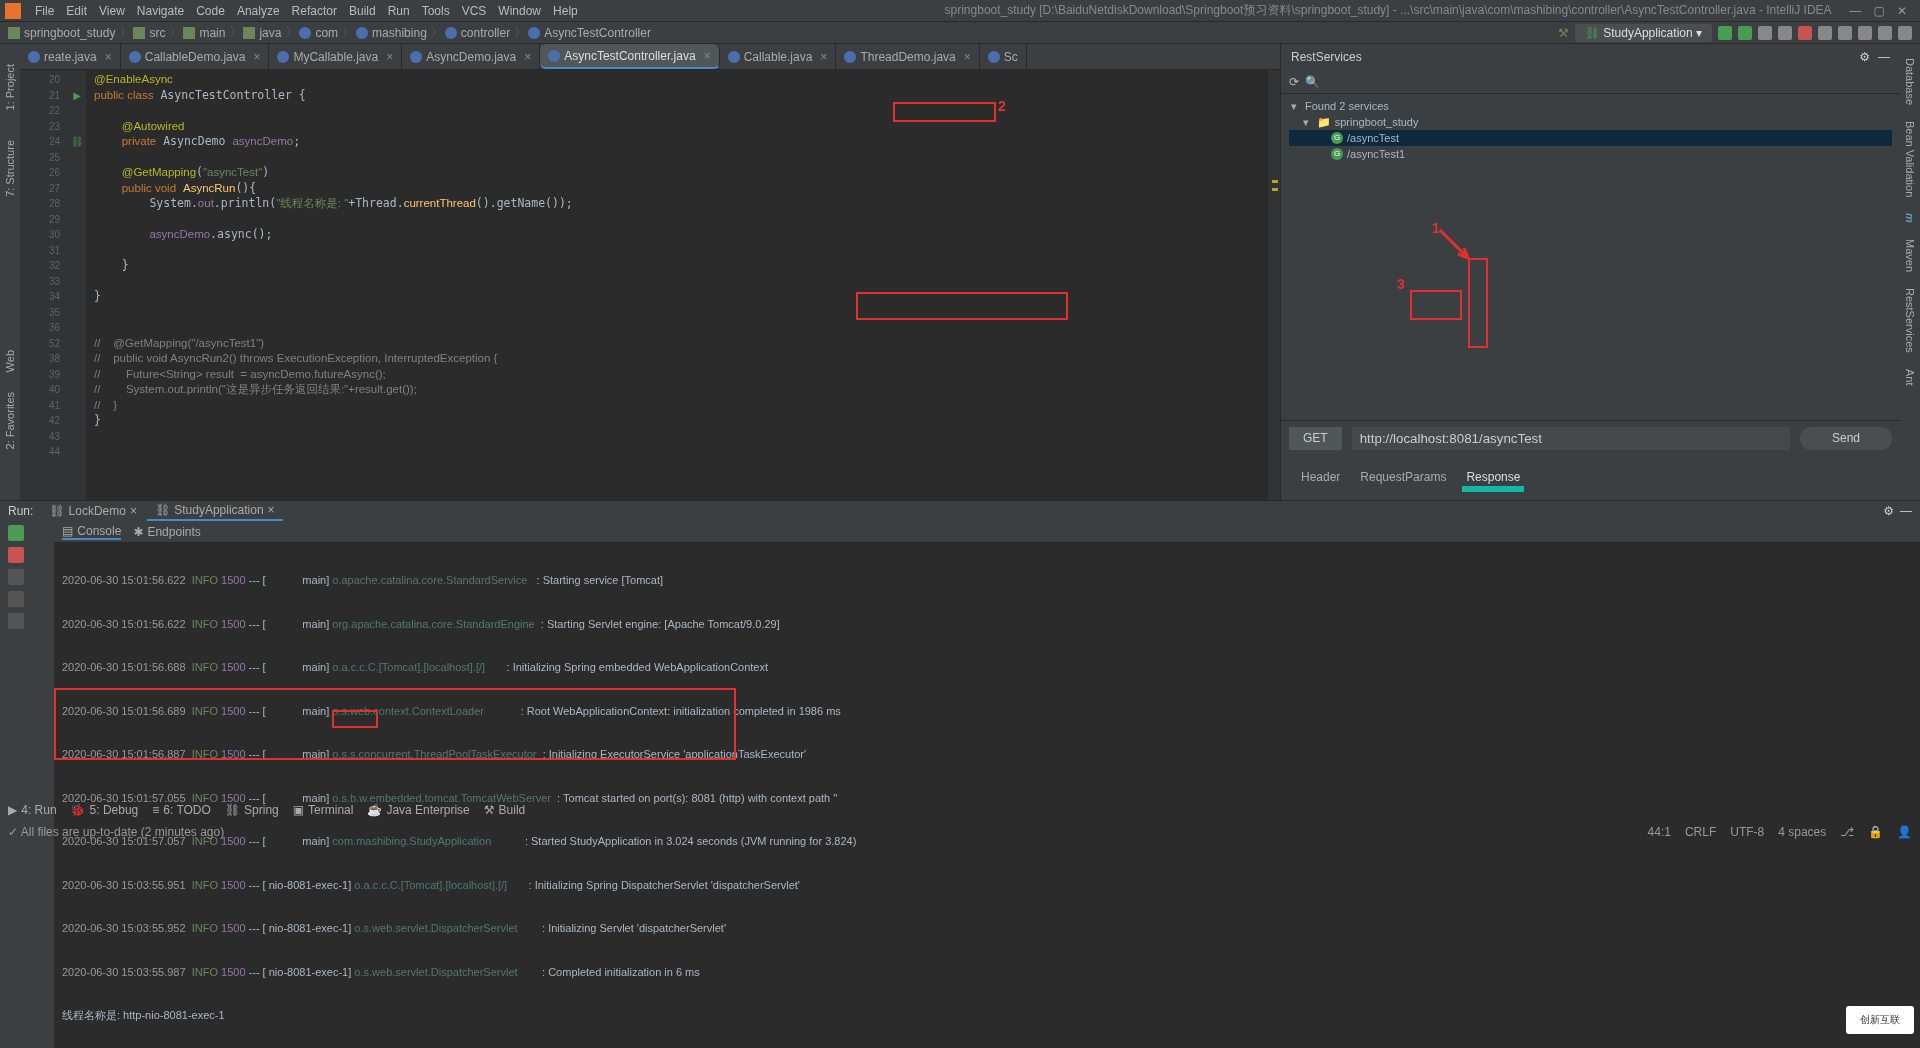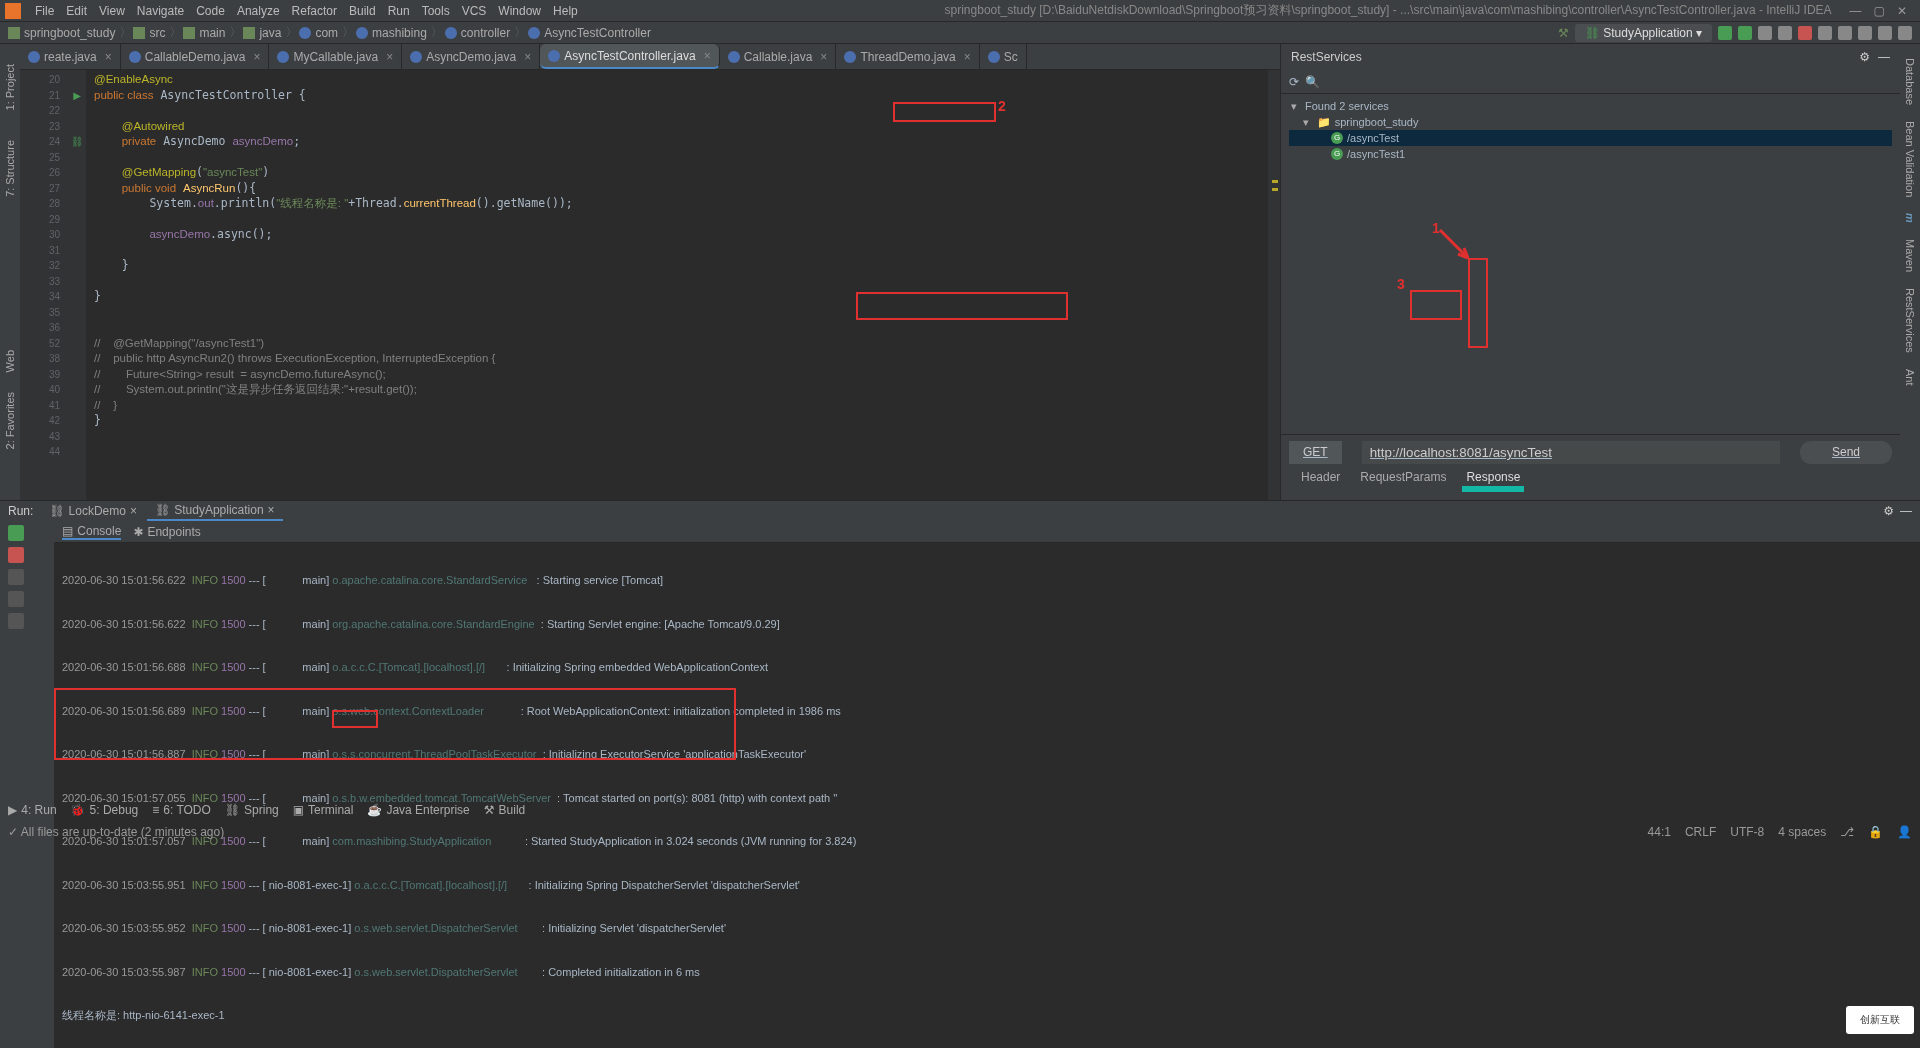--- a/index.html
+++ b/index.html
@@ -49,21 +49,21 @@
 .rest-header .right { margin-left: auto; display: flex; gap: 8px; }
 .rest-toolbar { height: 24px; display: flex; align-items: center; padding: 0 8px; gap: 6px; border-bottom: 1px solid #282828; }
 .rest-tree { flex: 1; padding: 4px 8px; background: #3c3f41; font-size: 11px; line-height: 16px; }
 .rest-tree .node { display: flex; align-items: center; gap: 4px; padding: 0 2px; }
 .rest-tree .indent1 { padding-left: 14px; }
 .rest-tree .indent3 { padding-left: 42px; }
 .rest-tree .node.selected { background: #0d293e; }
 .rest-tree .arrow { color: #aaa; width: 10px; }
 .rest-tree .badge-g { width: 12px; height: 12px; background: #499c54; border-radius: 50%; font-size: 8px; color: #fff; display: flex; align-items: center; justify-content: center; }
 .rest-form { padding: 6px 8px; border-top: 1px solid #282828; }
-.rest-form-row { display: flex; gap: 20px; margin-bottom: 2px; text-decoration: underline; }
+.rest-form-row { display: flex; gap: 10px; margin-bottom: 16px; }
 .http-method { background: #515658; padding: 4px 14px; color: #ccc; }
 .http-url { flex: 1; background: #45494a; padding: 4px 8px; color: #ccc; border: none; }
 .send-btn { background: #4b4e50; padding: 4px 32px; color: #ccc; cursor: pointer; border-radius: 11px; }
 .rest-tabs { display: flex; gap: 12px; padding: 2px 8px; }
 .rest-tabs .rt { color: #aaa; padding: 2px 4px; }
 .rest-tabs .rt.active { border-bottom: 6px solid #14b8a6; color: #ddd; }
 .right-gutter { width: 20px; background: #3c3f41; display: flex; flex-direction: column; align-items: center; padding-top: 8px; gap: 4px; }
 .right-gutter .rg-item { writing-mode: vertical-lr; color: #aaa; font-size: 11px; padding: 6px 0; }
 .annot-red { position: absolute; border: 2px solid #e03030; pointer-events: none; }
 .annot-label { position: absolute; color: #e03030; font-weight: bold; font-size: 14px; pointer-events: none; }
@@ -291,21 +291,21 @@
         System.<span class="fld">out</span>.println(<span class="str">"线程名称是: "</span>+Thread.<span class="mtd">currentThread</span>().getName());
 
         <span class="fld">asyncDemo</span>.async();
 
     }
 
 }
 
 
 <span class="cmt">//    @GetMapping("/asyncTest1")</span>
-<span class="cmt">//    public http AsyncRun2() throws ExecutionException, InterruptedException {</span>
+<span class="cmt">//    public void AsyncRun2() throws ExecutionException, InterruptedException {</span>
 <span class="cmt">//        Future&lt;String&gt; result  = asyncDemo.futureAsync();</span>
 <span class="cmt">//        System.out.println("这是异步任务返回结果:"+result.get());</span>
 <span class="cmt">//    }</span>
 }
 </div>
       <div class="editor-marks">
         <div class="mark-y" style="top:110px"></div>
         <div class="mark-y" style="top:118px"></div>
       </div>
     </div>
@@ -403,21 +403,21 @@
           <div class="line"><span class="log-ts">2020-06-30 15:01:56.622</span>  <span class="log-info">INFO</span> <span class="log-pid">1500</span> --- [            main] <span class="log-cls">o.apache.catalina.core.StandardService  </span> : Starting service [Tomcat]</div>
           <div class="line"><span class="log-ts">2020-06-30 15:01:56.622</span>  <span class="log-info">INFO</span> <span class="log-pid">1500</span> --- [            main] <span class="log-cls">org.apache.catalina.core.StandardEngine </span> : Starting Servlet engine: [Apache Tomcat/9.0.29]</div>
           <div class="line"><span class="log-ts">2020-06-30 15:01:56.688</span>  <span class="log-info">INFO</span> <span class="log-pid">1500</span> --- [            main] <span class="log-cls">o.a.c.c.C.[Tomcat].[localhost].[/]      </span> : Initializing Spring embedded WebApplicationContext</div>
           <div class="line"><span class="log-ts">2020-06-30 15:01:56.689</span>  <span class="log-info">INFO</span> <span class="log-pid">1500</span> --- [            main] <span class="log-cls">o.s.web.context.ContextLoader           </span> : Root WebApplicationContext: initialization completed in 1986 ms</div>
           <div class="line"><span class="log-ts">2020-06-30 15:01:56.887</span>  <span class="log-info">INFO</span> <span class="log-pid">1500</span> --- [            main] <span class="log-cls">o.s.s.concurrent.ThreadPoolTaskExecutor </span> : Initializing ExecutorService 'applicationTaskExecutor'</div>
           <div class="line"><span class="log-ts">2020-06-30 15:01:57.055</span>  <span class="log-info">INFO</span> <span class="log-pid">1500</span> --- [            main] <span class="log-cls">o.s.b.w.embedded.tomcat.TomcatWebServer </span> : Tomcat started on port(s): 8081 (http) with context path ''</div>
           <div class="line"><span class="log-ts">2020-06-30 15:01:57.057</span>  <span class="log-info">INFO</span> <span class="log-pid">1500</span> --- [            main] <span class="log-cls">com.mashibing.StudyApplication          </span> : Started StudyApplication in 3.024 seconds (JVM running for 3.824)</div>
           <div class="line"><span class="log-ts">2020-06-30 15:03:55.951</span>  <span class="log-info">INFO</span> <span class="log-pid">1500</span> --- [ nio-8081-exec-1] <span class="log-cls">o.a.c.c.C.[Tomcat].[localhost].[/]      </span> : Initializing Spring DispatcherServlet 'dispatcherServlet'</div>
           <div class="line"><span class="log-ts">2020-06-30 15:03:55.952</span>  <span class="log-info">INFO</span> <span class="log-pid">1500</span> --- [ nio-8081-exec-1] <span class="log-cls">o.s.web.servlet.DispatcherServlet       </span> : Initializing Servlet 'dispatcherServlet'</div>
           <div class="line"><span class="log-ts">2020-06-30 15:03:55.987</span>  <span class="log-info">INFO</span> <span class="log-pid">1500</span> --- [ nio-8081-exec-1] <span class="log-cls">o.s.web.servlet.DispatcherServlet       </span> : Completed initialization in 6 ms</div>
-          <div class="line">线程名称是: http-nio-6141-exec-1</div>
+          <div class="line">线程名称是: http-nio-8081-exec-1</div>
           <div class="line"><span class="log-ts">2020-06-30 15:03:55.987</span>  <span class="log-info">INFO</span> <span class="log-pid">1500</span> --- [         task-1] <span class="log-cls">com.mashibing.sync.AsyncDemo            </span> : 异步任务开始执行</div>
           <div class="line">异步任务线程名称是: task-1</div>
           <div class="line">这是一个异步任务</div>
         </div>
     </div>
   </div>
 </div>
 
 <div class="bottom-bar">
   <span class="bb">▶ <span>4: Run</span></span>

